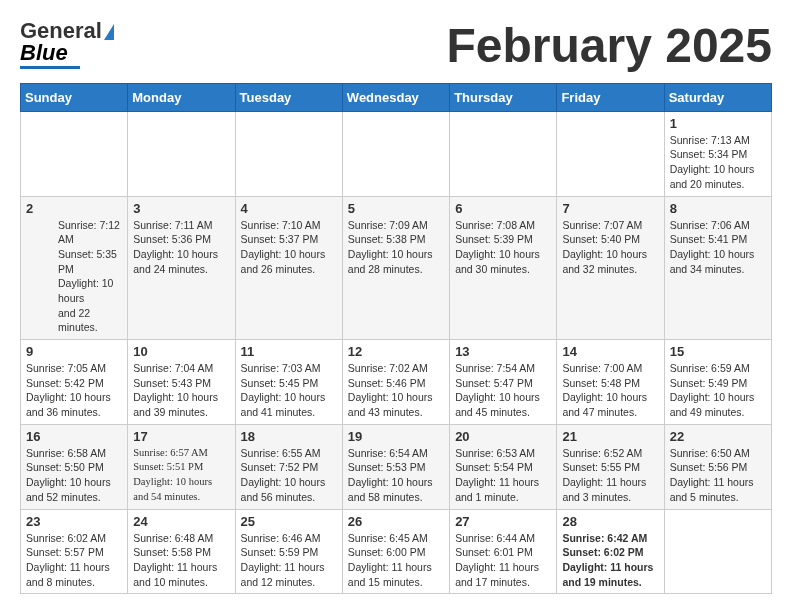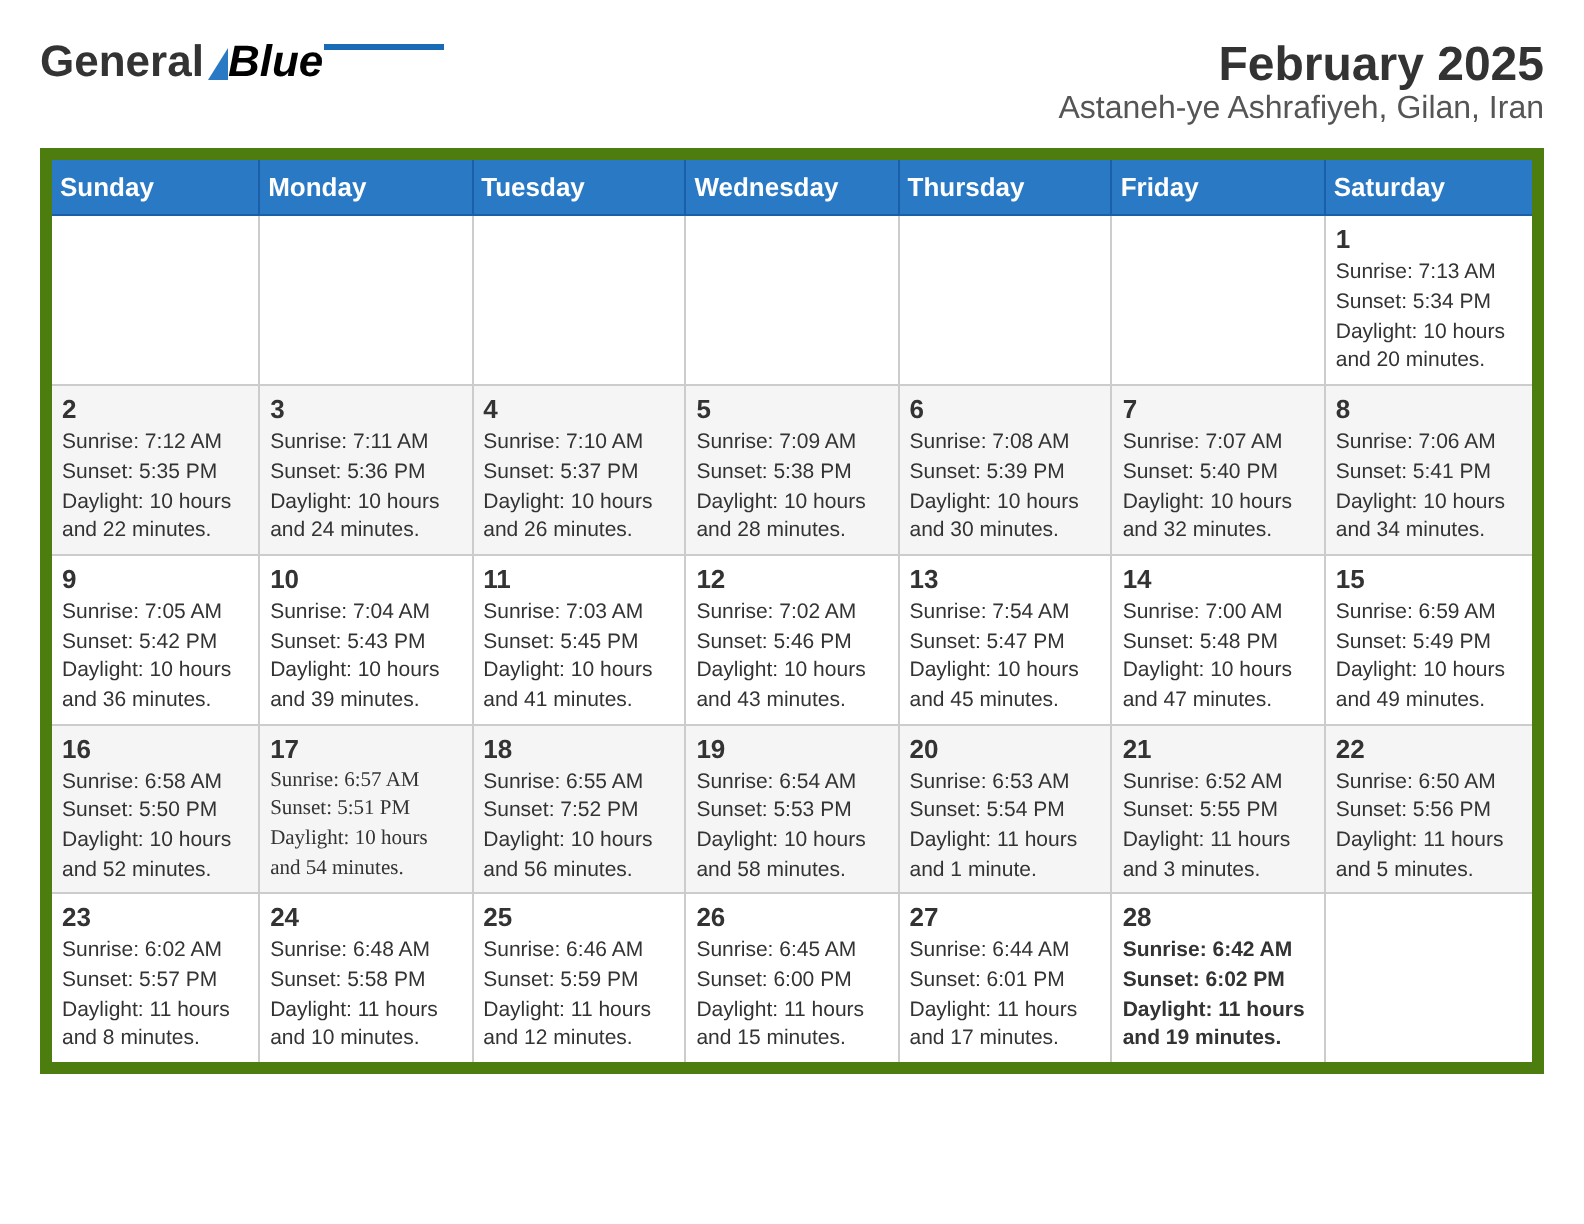--- a/index.html
+++ b/index.html
@@ -11,52 +11,52 @@
       padding: 20px;
     }
     .header {
       display: flex;
       justify-content: space-between;
       align-items: flex-start;
       margin-bottom: 10px;
     }
     .logo {
       display: flex;
-      flex-direction: row;
+      flex-direction: column;
       align-items: flex-start;
     }
     .logo-text {
       font-size: 22px;
       font-weight: bold;
       color: #333;
       line-height: 1;
     }
     .logo-line {
       width: 60px;
       height: 3px;
       background: #1a6bb5;
       margin-top: 2px;
     }
     .title-block {
       text-align: right;
     }
     .month-title {
-      font-size: 24px;
+      font-size: 48px;
       font-weight: bold;
       color: #333;
       line-height: 1.1;
     }
     .location-title {
       font-size: 16px;
       color: #555;
     }
     .calendar {
       width: 100%;
       border-collapse: collapse;
-      border: 6px solid #4d7c0f;
+      border: 1px solid #4d7c0f;
     }
     .calendar th {
       background: #2979c4;
       color: #fff;
       font-size: 13px;
       font-weight: bold;
       padding: 6px 4px;
       text-align: left;
       border: 1px solid #1a5fa8;
     }
@@ -101,21 +101,20 @@
         <span style="color:#333;">General</span><span style="display:inline-block; width:0; height:0; border-left:10px solid transparent; border-bottom:16px solid #2979c4; margin-left:2px; vertical-align:middle;"></span>
       </span>
     </div>
     <div style="display:flex; align-items:center;">
       <span class="logo-text" style="color:#000000; font-style:italic; font-size:22px; font-weight:bold;">Blue</span>
     </div>
     <div class="logo-line"></div>
   </div>
   <div class="title-block">
     <div class="month-title">February 2025</div>
-    <div class="location-title">Astaneh-ye Ashrafiyeh, Gilan, Iran</div>
   </div>
 </div>
 
 <table class="calendar">
   <thead>
     <tr>
     <th>Sunday</th>
         <th>Monday</th>
         <th>Tuesday</th>
         <th>Wednesday</th>
@@ -136,21 +135,21 @@
           <span class="day-num">1</span>
           <div class="day-info" style="white-space: pre-line;">Sunrise: 7:13 AM
 Sunset: 5:34 PM
 Daylight: 10 hours
 and 20 minutes.</div>
         </td>
       </tr>
       <tr>
         <td>
           <span class="day-num">2</span>
-          <div class="day-info" style="white-space: pre-line;">Sunrise: 7:12 AM
+          <div class="day-info" style="white-space: pre-line; margin-left: 32px;">Sunrise: 7:12 AM
 Sunset: 5:35 PM
 Daylight: 10 hours
 and 22 minutes.</div>
         </td>
         <td>
           <span class="day-num">3</span>
           <div class="day-info" style="white-space: pre-line;">Sunrise: 7:11 AM
 Sunset: 5:36 PM
 Daylight: 10 hours
 and 24 minutes.</div>

